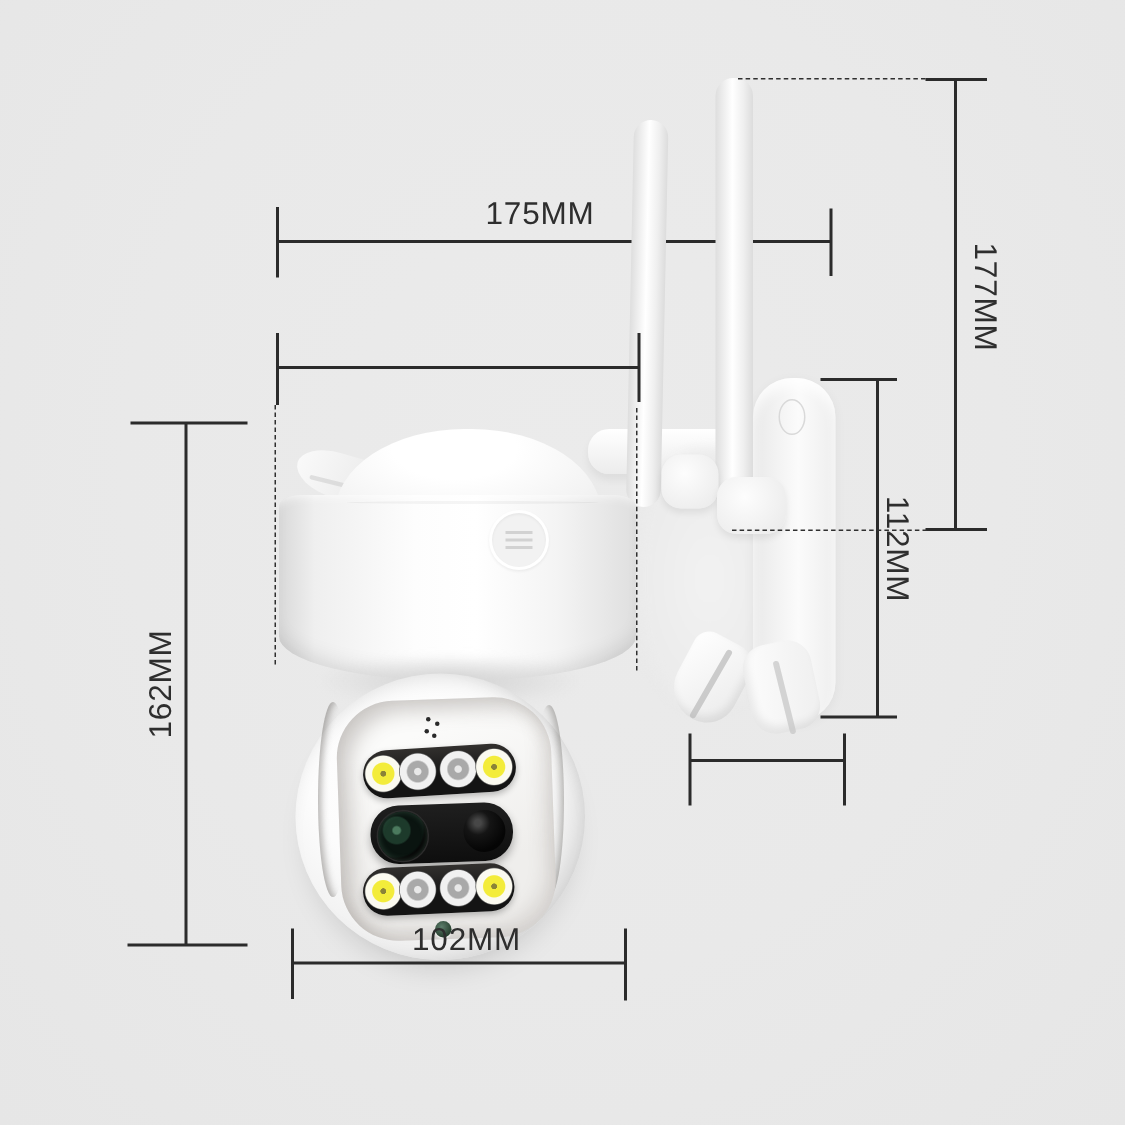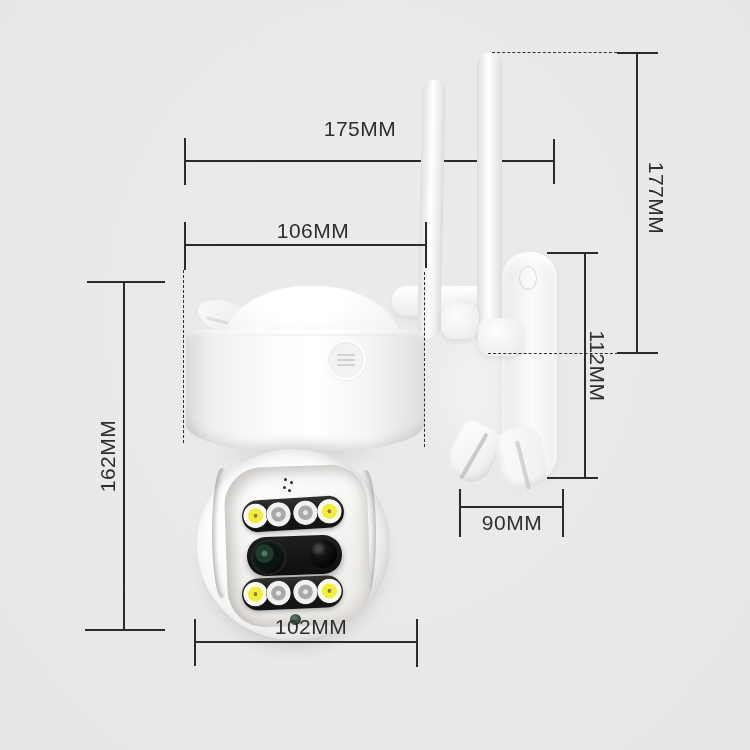--- a/index.html
+++ b/index.html
@@ -15,21 +15,21 @@
   .dashv{position:absolute;width:0;border-left:1.7px dashed #2f2f2f;}
   .dashh{position:absolute;height:0;border-top:1.7px dashed #2f2f2f;}
   .dim-label{position:absolute;width:100px;height:26px;display:flex;align-items:center;justify-content:center;
              font-size:21px;color:#2e2e2e;letter-spacing:.5px;white-space:nowrap;}
   .rot90{transform:rotate(90deg);} .rotm90{transform:rotate(-90deg);}
 
   
   #d175-line{left:185px;top:160px;width:369px;}
   #d175-capL{left:184px;top:138px;height:47px;}
   #d175-capR{left:553px;top:139px;height:45px;}
-  #d175-label{left:310px;top:116px;text-align:center;}
+  #d175-label{left:310px;top:130px;text-align:center;}
   
   #d106-line{left:185px;top:244px;width:241px;}
   #d106-capL{left:184px;top:222px;height:48px;}
   #d106-capR{left:425px;top:222px;height:46px;}
   #d106-label{left:263px;top:218px;}
   #d106-dashL{left:183px;top:270px;height:173px;}
   #d106-dashR{left:424px;top:272px;height:175px;}
   
   #d162-line{left:123px;top:282px;height:348px;}
   #d162-capT{left:87px;top:281px;width:78px;height:1.7px;}
@@ -198,21 +198,20 @@
     <div id="status-dot" class="part"></div>
   </div>
 
   <div class="layer anno-over">
 
     <div id="d106-line" class="hline"></div>
     <div id="d106-capL" class="vline"></div>
     <div id="d106-capR" class="vline"></div>
     <div id="d106-dashL" class="dashv"></div>
     <div id="d106-dashR" class="dashv"></div>
-    <div id="d106-label" class="dim-label">106MM</div>
 
     <div id="d162-line" class="vline"></div>
     <div id="d162-capT" class="hline"></div>
     <div id="d162-capB" class="hline"></div>
     <div id="d162-label" class="dim-label rotm90">162MM</div>
 
     <div id="d177-line" class="vline"></div>
     <div id="d177-capT" class="hline"></div>
     <div id="d177-capB" class="hline"></div>
     <div id="d177-dash" class="dashh"></div>
@@ -220,21 +219,20 @@
 
     <div id="d112-line" class="vline"></div>
     <div id="d112-capT" class="hline"></div>
     <div id="d112-capB" class="hline"></div>
     <div id="d112-dash" class="dashh"></div>
     <div id="d112-label" class="dim-label rot90">112MM</div>
 
     <div id="d90-line" class="hline"></div>
     <div id="d90-capL" class="vline"></div>
     <div id="d90-capR" class="vline"></div>
-    <div id="d90-label" class="dim-label">90MM</div>
 
     <div id="d102-line" class="hline"></div>
     <div id="d102-capL" class="vline"></div>
     <div id="d102-capR" class="vline"></div>
     <div id="d102-label" class="dim-label">102MM</div>
   </div>
 
 </div>
 
 </body></html>

